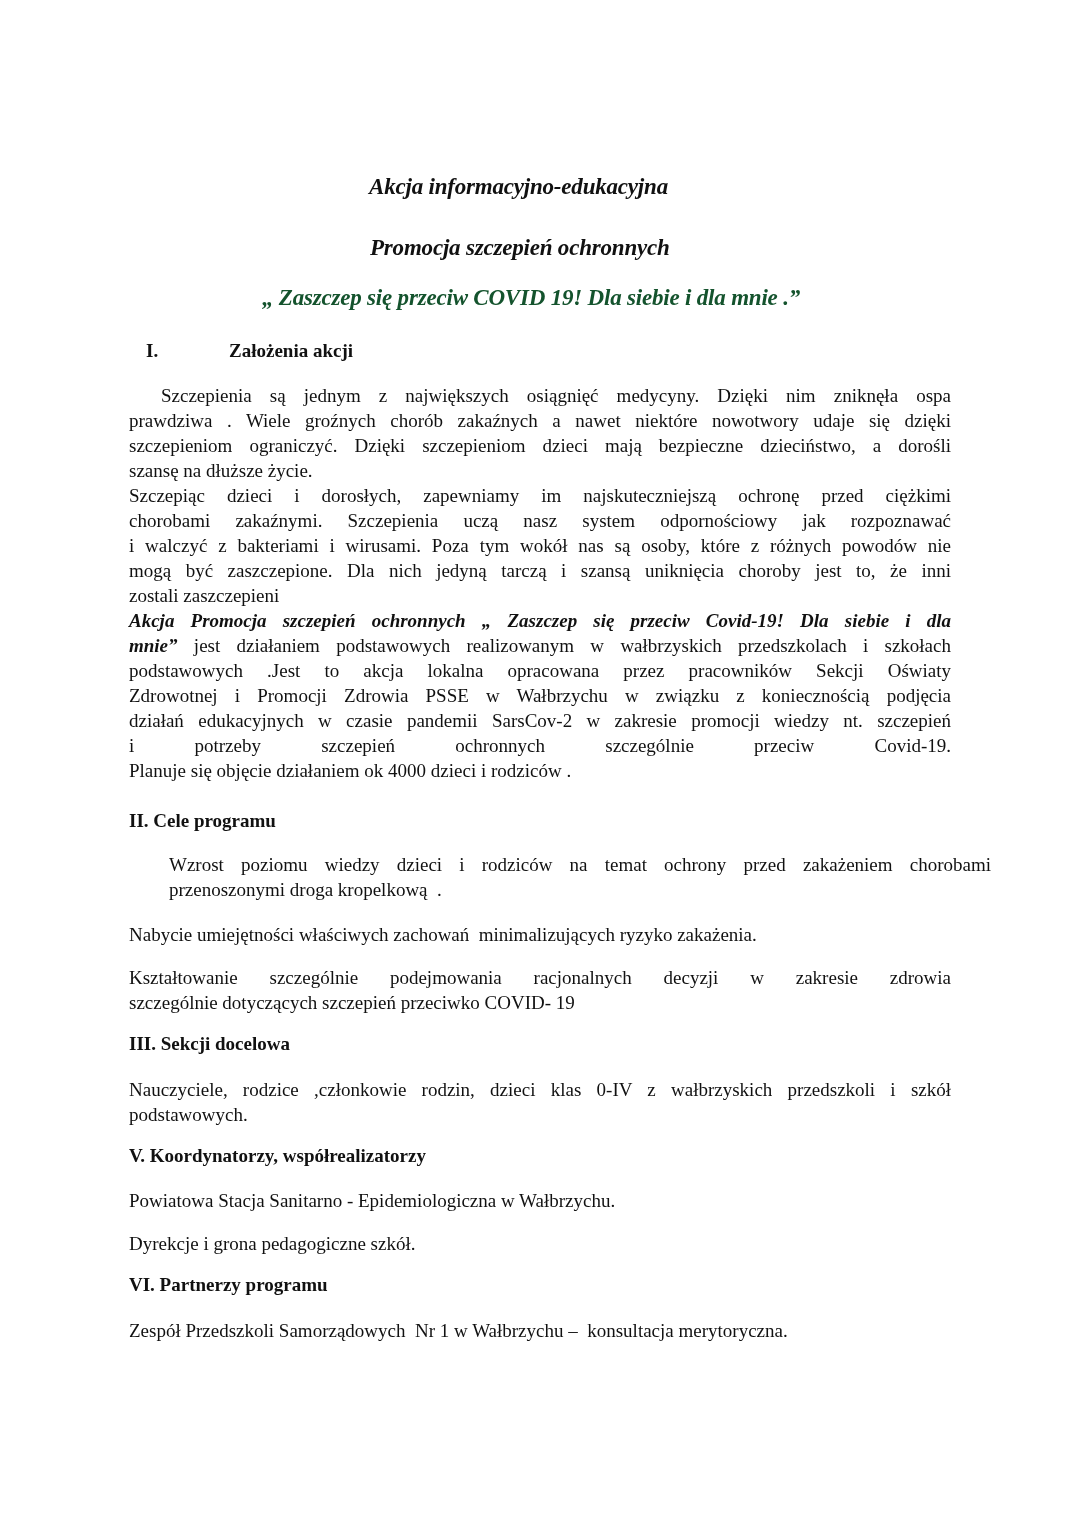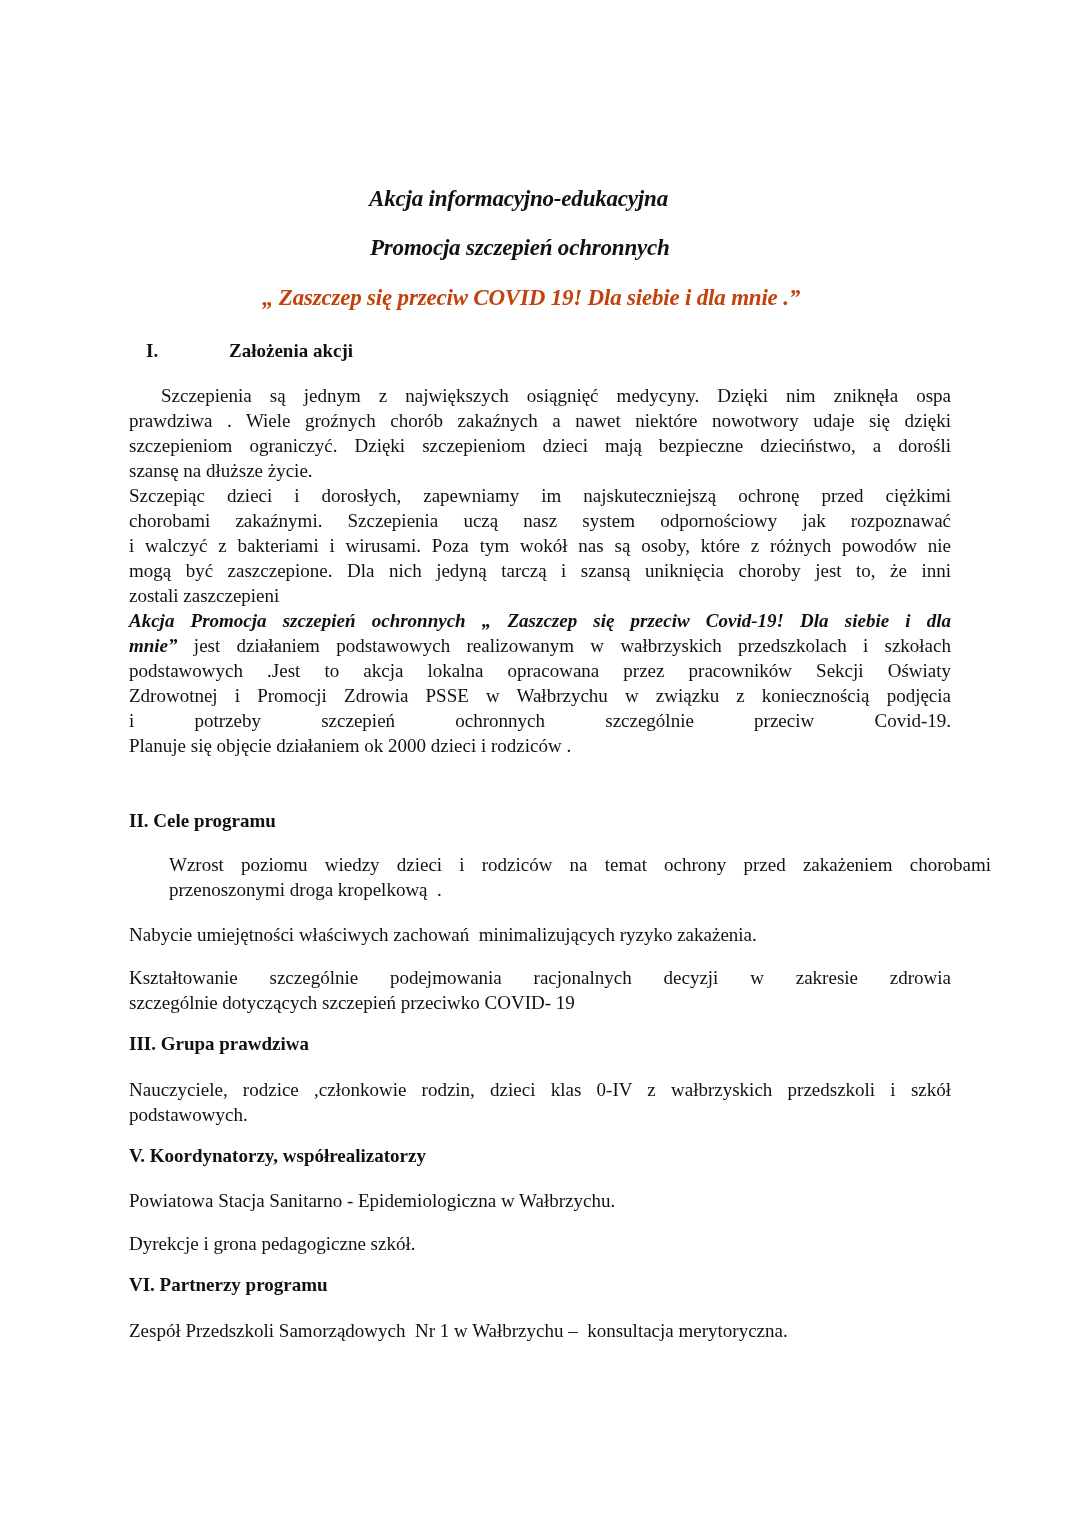--- a/index.html
+++ b/index.html
@@ -6,21 +6,21 @@
     body {
       width: 1080px; height: 1527px; position: relative; overflow: hidden;
       font-family: "Liberation Serif", "DejaVu Serif", serif;
       color: #111111;
     }
     .page { position: absolute; left: 0; top: 0; width: 1080px; height: 1527px; }
     .title {
       position: absolute; font-weight: bold; font-style: italic;
       font-size: 23px; white-space: nowrap; letter-spacing: -0.2px;
     }
-    .t1 { left: 369px; top: 186px; }
+    .t1 { left: 369px; top: 174px; }
     .t2 { left: 370px; top: 235px; }
     .t3 { left: 262px; top: 285px; color: #2a7bc0; }
     .h {
       position: absolute; font-weight: bold; font-size: 19px; white-space: nowrap;
     }
     .h1num { left: 146px; top: 340px; }
     .h1txt { left: 229px; top: 340px; }
     .body {
       position: absolute; left: 129px; width: 822px;
       font-size: 19px; line-height: 25px; text-align: justify;
@@ -44,21 +44,21 @@
     .h5 { left: 129px; top: 1274px; }
     .pt1 { top: 1318px; }
   </style>
 </head>
 <body>
 
 <div class="page">
 
   <div class="title t1">Akcja informacyjno-edukacyjna</div>
   <div class="title t2">Promocja szczepień  ochronnych</div>
-  <div class="title t3" style="color: #c2410c; text-align: center;">„  Zaszczep się przeciw COVID 19!   Dla siebie i dla mnie .”</div>
+  <div class="title t3" style="color: #14532d; text-align: center;">„  Zaszczep się przeciw COVID 19!   Dla siebie i dla mnie .”</div>
 
   <div class="h h1num">I.</div>
   <div class="h h1txt">Założenia akcji</div>
 
   <div class="body p1">
     <span class="jl first">Szczepienia są jednym z największych osiągnięć medycyny.  Dzięki nim  zniknęła ospa</span>
     <span class="jl">prawdziwa . Wiele groźnych chorób zakaźnych  a nawet niektóre nowotwory udaje się dzięki</span>
     <span class="jl">szczepieniom ograniczyć. Dzięki szczepieniom dzieci mają bezpieczne dzieciństwo, a dorośli</span>
     <span class="line">szansę na dłuższe życie.</span>
   </div>
@@ -69,39 +69,40 @@
     <span class="jl">i walczyć z bakteriami i wirusami. Poza tym wokół nas są osoby, które z różnych powodów nie</span>
     <span class="jl">mogą być zaszczepione. Dla nich jedyną tarczą i szansą uniknięcia choroby jest to, że inni</span>
     <span class="line">zostali zaszczepieni</span>
   </div>
 
   <div class="body p3">
     <span class="jl bi">Akcja   Promocja szczepień  ochronnych  „ Zaszczep się przeciw Covid-19! Dla siebie i dla</span>
     <span class="jl"><span class="bi">mnie”</span><span> jest działaniem podstawowych realizowanym w wałbrzyskich przedszkolach i szkołach</span></span>
     <span class="jl">podstawowych  .Jest to akcja lokalna opracowana przez pracowników Sekcji Oświaty</span>
     <span class="jl">Zdrowotnej i Promocji Zdrowia PSSE    w Wałbrzychu     w związku z koniecznością podjęcia</span>
+    <span class="jl">działań edukacyjnych w czasie pandemii SarsCov-2 w zakresie promocji wiedzy nt. szczepień</span>
     <span class="line">i potrzeby szczepień ochronnych szczególnie przeciw Covid-19.</span>
-    <span class="line">Planuje się objęcie działaniem ok 2000 dzieci i rodziców .</span>
+    <span class="line">Planuje się objęcie działaniem ok 4000 dzieci i rodziców .</span>
   </div>
 
   <div class="h h2">II. Cele programu</div>
 
   <div class="body g1">
     <span class="jl">Wzrost poziomu wiedzy dzieci i rodziców  na temat ochrony przed zakażeniem chorobami</span>
     <span class="line">przenoszonymi droga kropelkową  .</span>
   </div>
   <div class="body g2">
     <span class="line">Nabycie umiejętności właściwych zachowań  minimalizujących ryzyko zakażenia.</span>
   </div>
   <div class="body g3">
     <span class="jl">Kształtowanie szczególnie podejmowania racjonalnych decyzji w zakresie zdrowia</span>
     <span class="line">szczególnie dotyczących szczepień przeciwko COVID- 19</span>
   </div>
 
-  <div class="h h3">III. Grupa prawdziwa</div>
+  <div class="h h3">III. Sekcji docelowa</div>
   <div class="body grp">
     <span class="jl"> Nauczyciele, rodzice ,członkowie rodzin, dzieci klas 0-IV z wałbrzyskich przedszkoli i  szkół</span>
     <span class="line">podstawowych.</span>
   </div>
 
   <div class="h h4">V. Koordynatorzy, współrealizatorzy</div>
   <div class="body k1">
     <span class="line">Powiatowa Stacja Sanitarno - Epidemiologiczna w Wałbrzychu.</span>
   </div>
   <div class="body k2">

